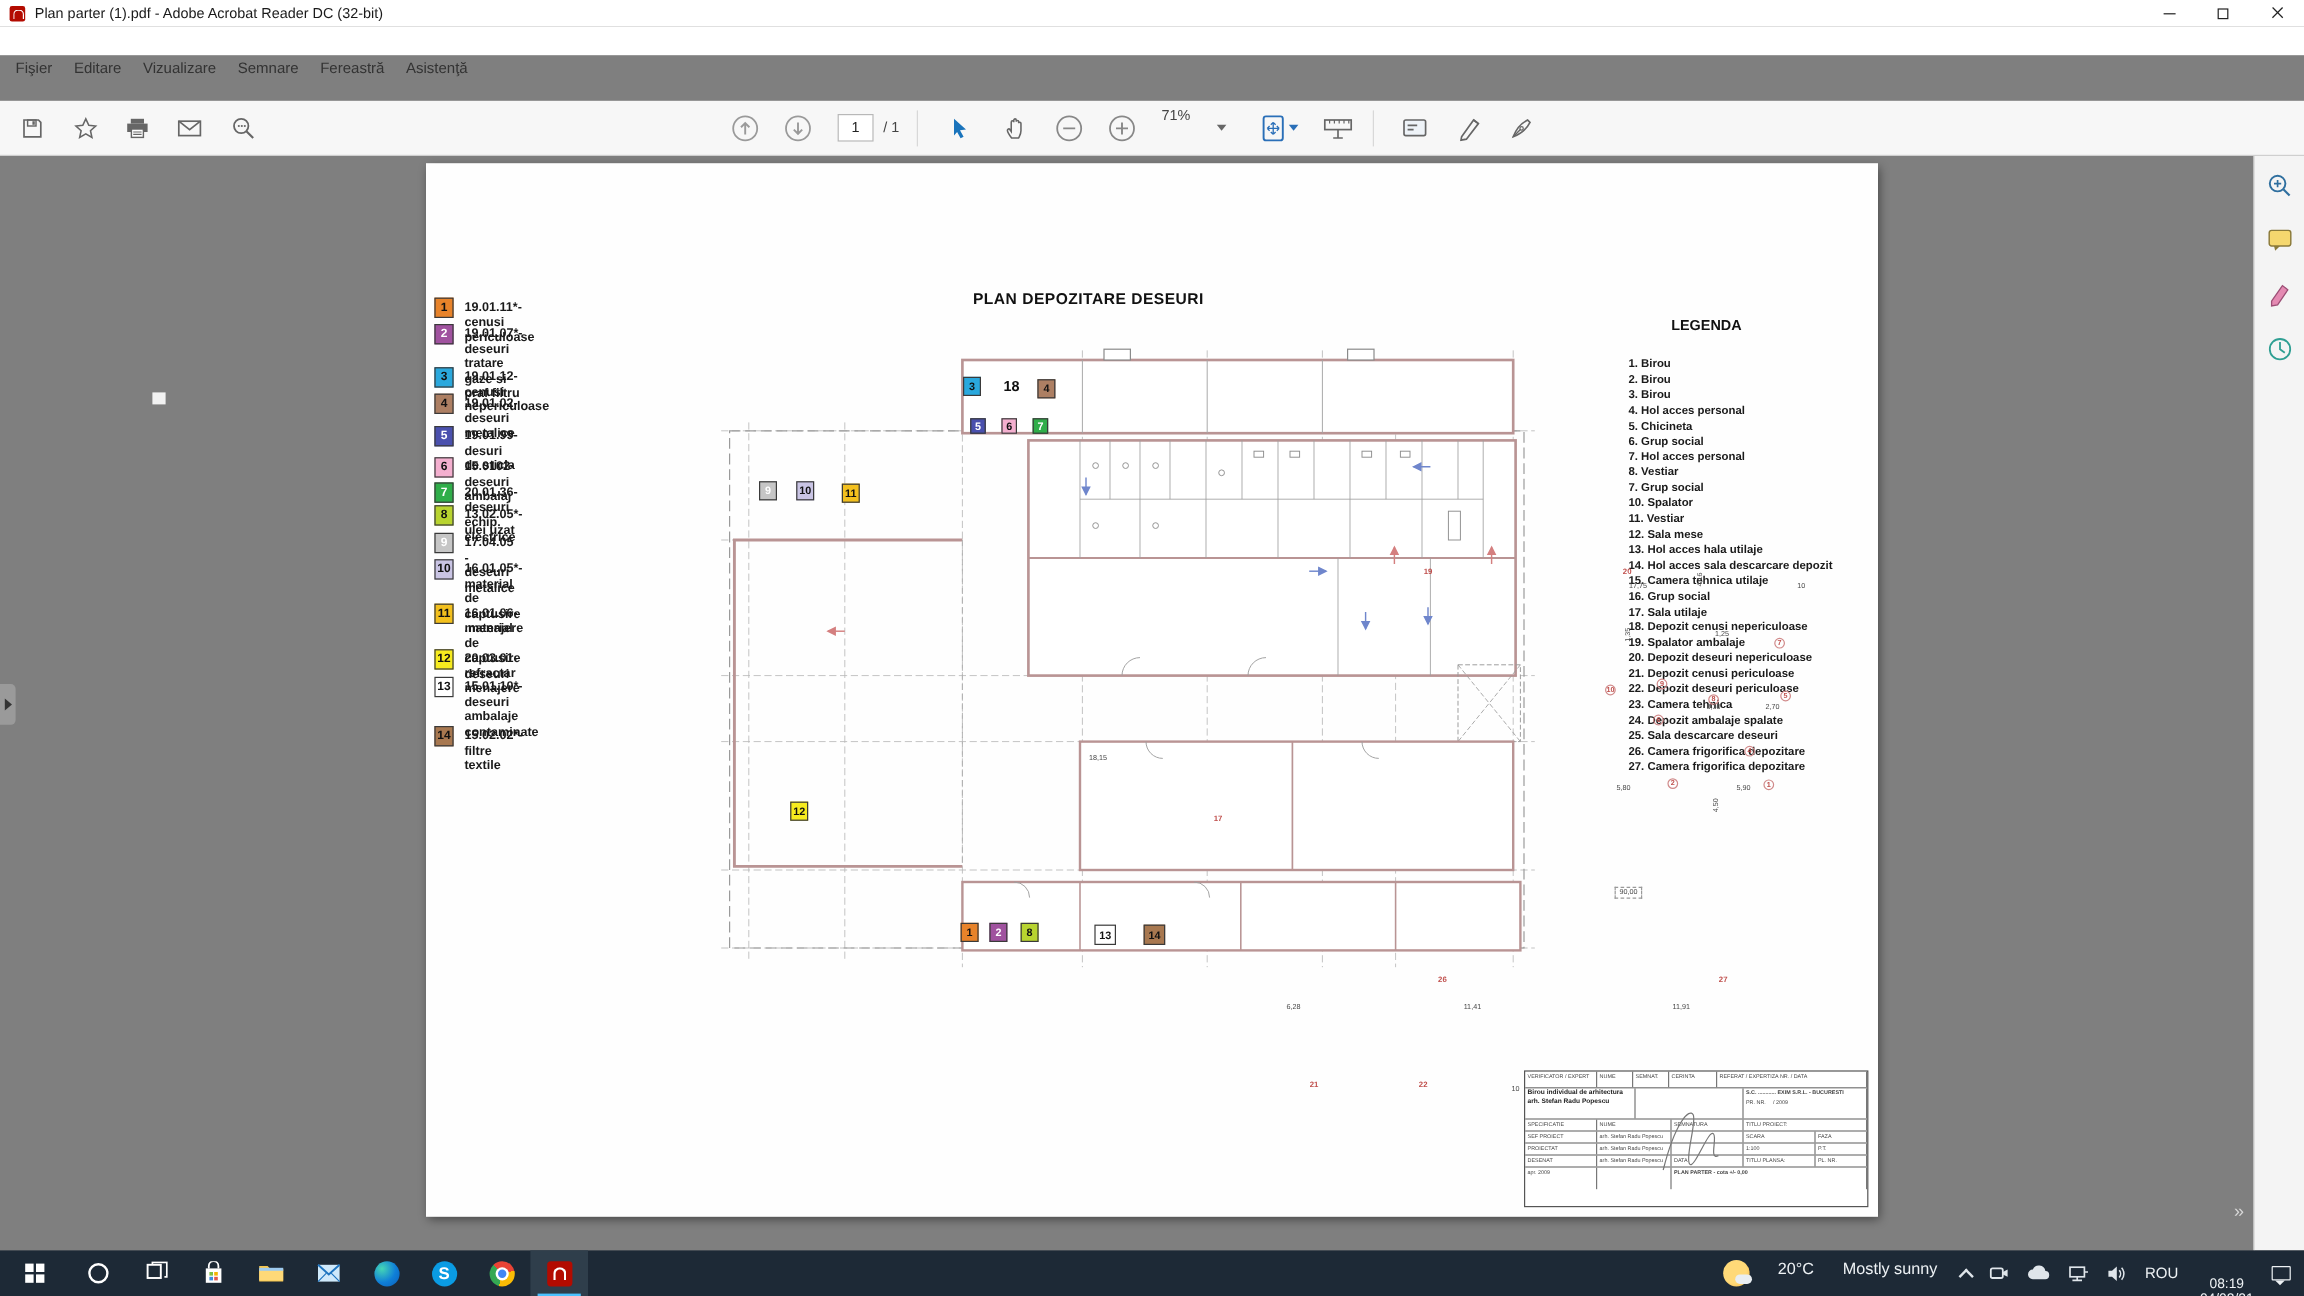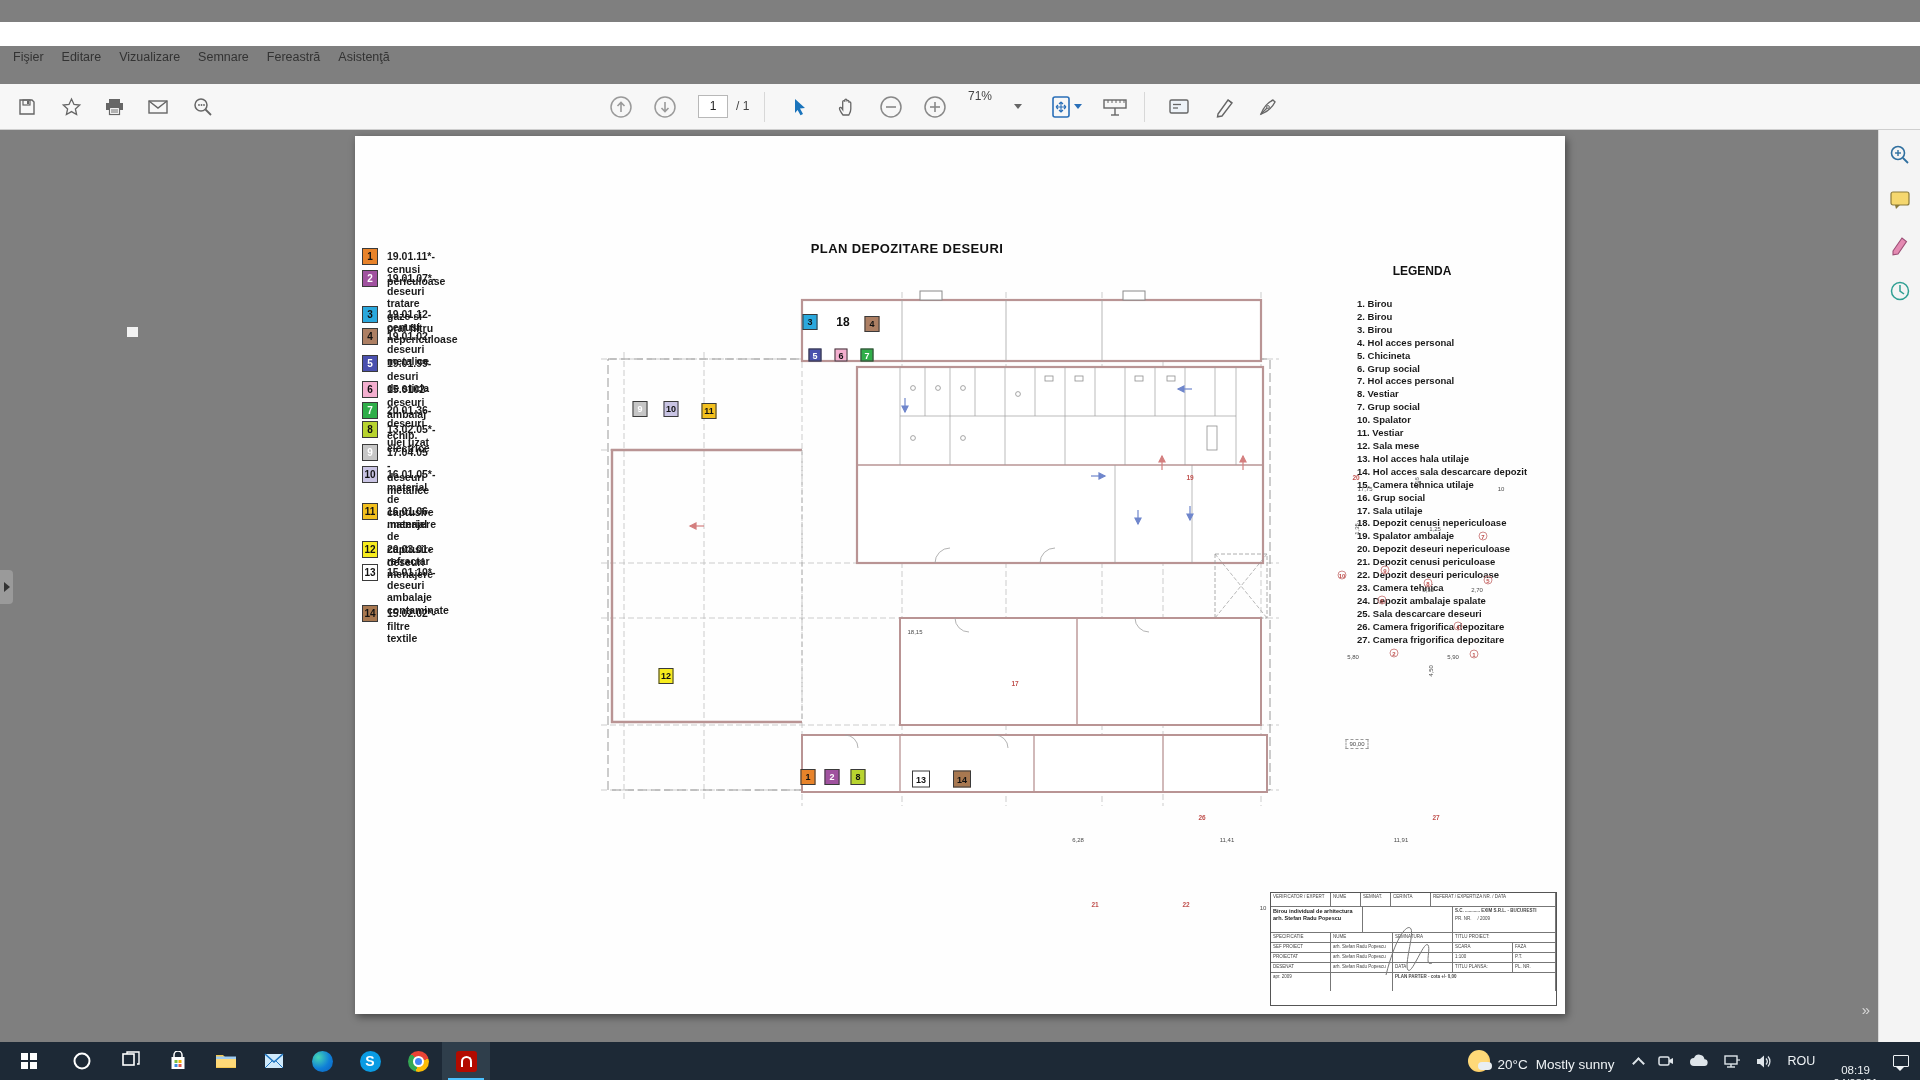--- a/index.html
+++ b/index.html
@@ -83,37 +83,52 @@
   .win-logo div { position:absolute; width:7px; height:7px; background:#fff; }
   .win-logo .q2{ left:9px; } .win-logo .q3{ top:9px; } .win-logo .q4{ left:9px; top:9px; }
   .tk-search { width:346px; background:#f3f3f3; border:1px solid #c9c9c9; display:flex; align-items:center; gap:10px; padding-left:12px; }
   .tk-search-ico { width:12px; height:12px; border:1.6px solid #444; border-radius:50%; position:relative; flex:none; }
   .tk-search-ico::after { content:""; position:absolute; left:10px; top:10px; width:6px; height:1.6px; background:#444; transform:rotate(45deg); transform-origin:0 0; }
   .tk-search-text { font-size:12.5px; color:#4a4a4a; }
   .tk-icon { width:48px; display:flex; align-items:center; justify-content:center; position:relative; }
   .tk-icon.active { background:#2f3e4b; }
   .tk-icon.active::after { content:""; position:absolute; bottom:0; left:6px; right:6px; height:2px; background:#4cc2ff; }
   .tk-right { margin-left:auto; display:flex; align-items:center; }
-  .tk-weather { display:flex; align-items:flex-end; gap:8px; padding:0 10px; }
+  .tk-weather { display:flex; align-items:flex-start; gap:24px; padding:0 10px; }
   .weather-ico { width:22px; height:22px; border-radius:50%; background:radial-gradient(circle at 40% 40%, #ffd978 55%, #f5b53f); position:relative; }
   .weather-ico::after { content:""; position:absolute; right:-2px; bottom:2px; width:14px; height:8px; background:#e9eef2; border-radius:8px; }
   .tk-wtext { color:#eef2f5; font-size:13.5px; }
   .tray { display:flex; align-items:center; gap:14px; padding:0 10px; }
   .chev-up { width:9px; height:9px; border-left:2px solid #dfe5ea; border-top:2px solid #dfe5ea; transform:rotate(45deg); margin-top:4px; }
   .tk-lang { color:#eef2f5; font-size:12.5px; }
   .tk-clock { color:#eef2f5; font-size:11.5px; text-align:center; line-height:13px; padding:0 8px;margin-top:32px; }
   .tk-notif { width:30px; display:flex; align-items:center; justify-content:center; margin-right:4px; }
   .notif-ico { width:16px; height:12px; border:1.6px solid #eef2f5; border-radius:1px; position:relative; }
   .notif-ico::after { content:""; position:absolute; left:2px; bottom:-5px; border-left:4px solid transparent; border-right:4px solid transparent; border-top:4px solid #eef2f5; }
 </style>
 </head>
 <body>
 
 <div id="app">
 
+  <div class="titlebar">
+    <div class="app-ico"></div>
+    <div class="title-text">Plan parter (1).pdf - Adobe Acrobat Reader DC (32-bit)</div>
+    <div class="win-controls">
+      <div class="win-btn">
+          <div class="glyph-min"></div>
+        </div>
+      <div class="win-btn">
+          <div class="glyph-max"></div>
+        </div>
+      <div class="win-btn">
+          <div class="glyph-close"></div>
+        </div>
+    </div>
+  </div>
 
   <div class="menubar">
     <div class="menu-item" style="">Fişier</div>
       <div class="menu-item" style="">Editare</div>
       <div class="menu-item" style="">Vizualizare</div>
       <div class="menu-item" style="">Semnare</div>
       <div class="menu-item" style="">Fereastră</div>
       <div class="menu-item" style="">Asistenţă</div>
   </div>
 

